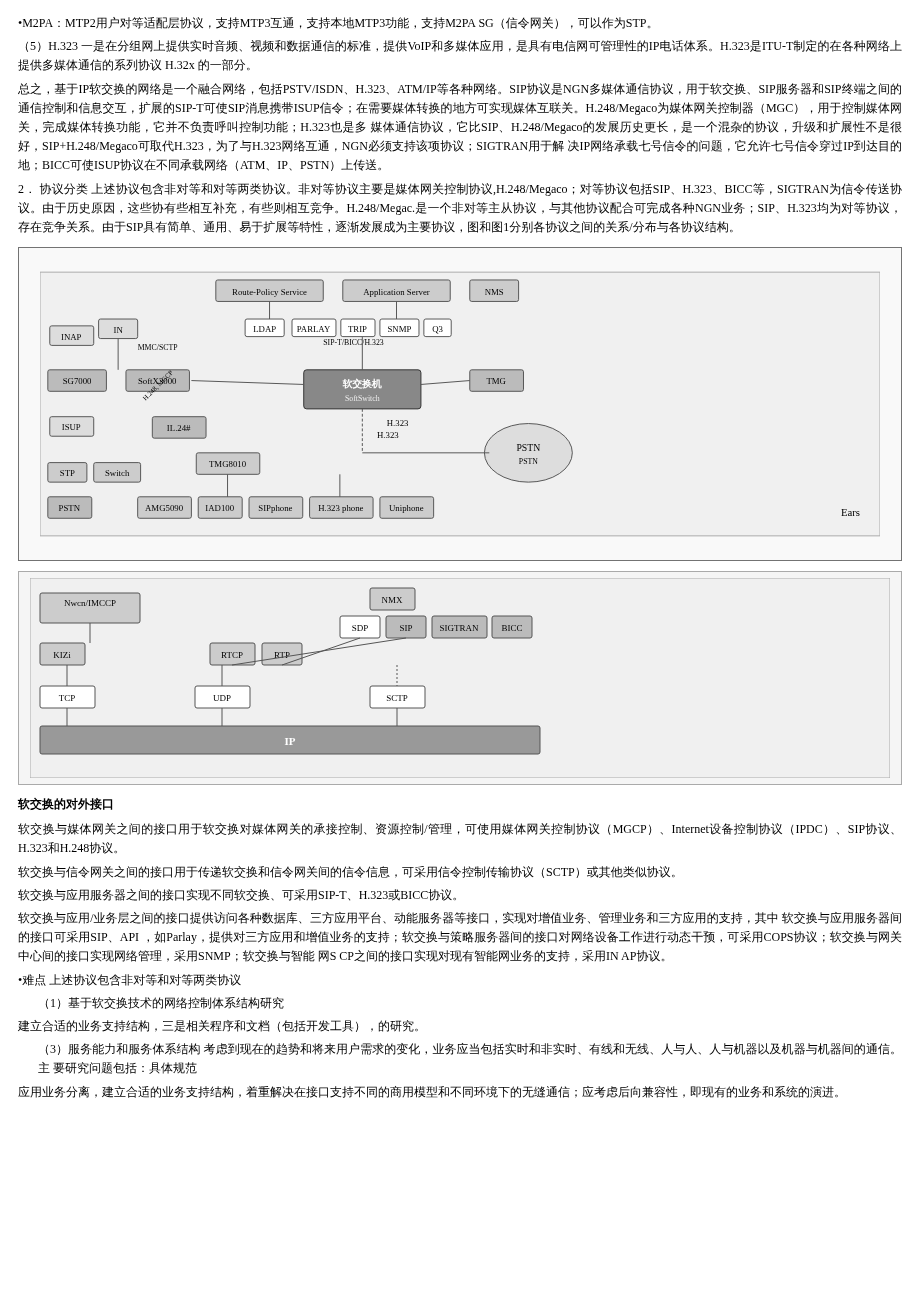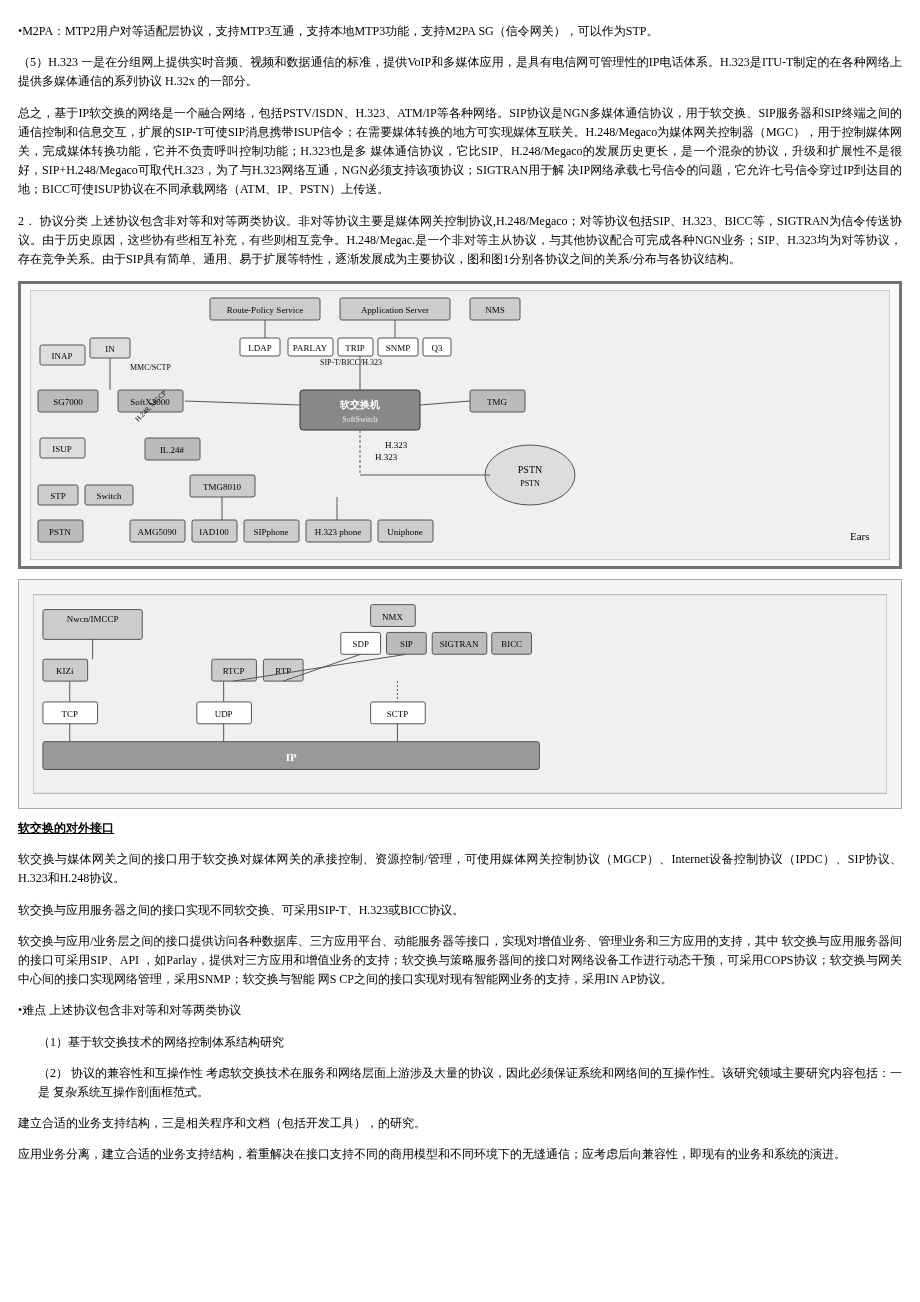--- a/index.html
+++ b/index.html
@@ -16,55 +16,54 @@
     .content-block {
       margin-bottom: 6px;
     }
     .bullet-item {
       margin-left: 10px;
       text-indent: -10px;
       padding-left: 10px;
     }
     .diagram-container {
       width: 100%;
-      border: 3px solid #737373;
+      border: 1px solid #737373;
       background: #f9f9f9;
       margin: 10px 0;
-      padding: 6px;
+      padding: 21px;
       display: flex;
       justify-content: center;
       align-items: center;
       min-height: 280px;
       position: relative;
       overflow: hidden;
     }
     .diagram-container svg {
       max-width: 100%;
     }
     .diagram-container2 {
       width: 100%;
       border: 1px solid #aaa;
       background: #f5f5f5;
       margin: 10px 0;
-      padding: 14px;
+      padding: 6px;
       display: flex;
       justify-content: center;
       align-items: center;
       min-height: 200px;
       position: relative;
       overflow: hidden;
     }
     .text-section {
-      margin: 12px 0;
+      margin: 4px 0;
       text-align: justify;
     }
     .section-header {
       font-weight: bold;
       margin: 4px 0;
-      text-decoration: underline;
     }
     .indent1 { margin-left: 20px; }
   </style>
 </head>
 <body>
 
 <div>
 
   <div class="content-block">
     <p class="text-section bullet-item">•M2PA：MTP2用户对等适配层协议，支持MTP3互通，支持本地MTP3功能，支持M2PA SG（信令网关），可以作为STP。</p>
@@ -236,23 +235,24 @@
       <line x1="367" y1="130" x2="367" y2="148" stroke="#555" stroke-width="1"></line>
     </svg>
   </div>
 
   <div class="content-block">
     <p class="section-header">软交换的对外接口</p>
   </div>
 
   <div class="content-block">
     <p class="text-section">软交换与媒体网关之间的接口用于软交换对媒体网关的承接控制、资源控制/管理，可使用媒体网关控制协议（MGCP）、Internet设备控制协议（IPDC）、SIP协议、H.323和H.248协议。</p>
+    <p class="text-section">软交换与信令网关之间的接口用于传递软交换和信令网关间的信令信息，可采用信令控制传输协议（SCTP）或其他类似协议。</p>
     <p class="text-section">软交换与应用服务器之间的接口实现不同软交换、可采用SIP-T、H.323或BICC协议。</p>
     <p class="text-section">软交换与应用/业务层之间的接口提供访问各种数据库、三方应用平台、动能服务器等接口，实现对增值业务、管理业务和三方应用的支持，其中 软交换与应用服务器间的接口可采用SIP、API ，如Parlay，提供对三方应用和增值业务的支持；软交换与策略服务器间的接口对网络设备工作进行动态干预，可采用COPS协议；软交换与网关中心间的接口实现网络管理，采用SNMP；软交换与智能 网S CP之间的接口实现对现有智能网业务的支持，采用IN AP协议。</p>
     <p class="text-section bullet-item">•难点   上述协议包含非对等和对等两类协议</p>
     <p class="text-section indent1">（1）基于软交换技术的网络控制体系结构研究</p>
-    <p class="text-section indent1">（2）     协议的兼容性和互操作性     考虑软交换技术在服务和网络层面上游涉及大量的协议，因此必须保证系统和网络间的互操作性。该研究领域主要研究内容包括：一是 复杂系统互操作剖面框范式。</p>
     <p class="text-section">建立合适的业务支持结构，三是相关程序和文档（包括开发工具），的研究。</p>
+    <p class="text-section indent1">（3）服务能力和服务体系结构     考虑到现在的趋势和将来用户需求的变化，业务应当包括实时和非实时、有线和无线、人与人、人与机器以及机器与机器间的通信。主 要研究问题包括：具体规范</p>
     <p class="text-section">应用业务分离，建立合适的业务支持结构，着重解决在接口支持不同的商用模型和不同环境下的无缝通信；应考虑后向兼容性，即现有的业务和系统的演进。</p>
 
   </div>
 
 </div>
 
 </body></html>

